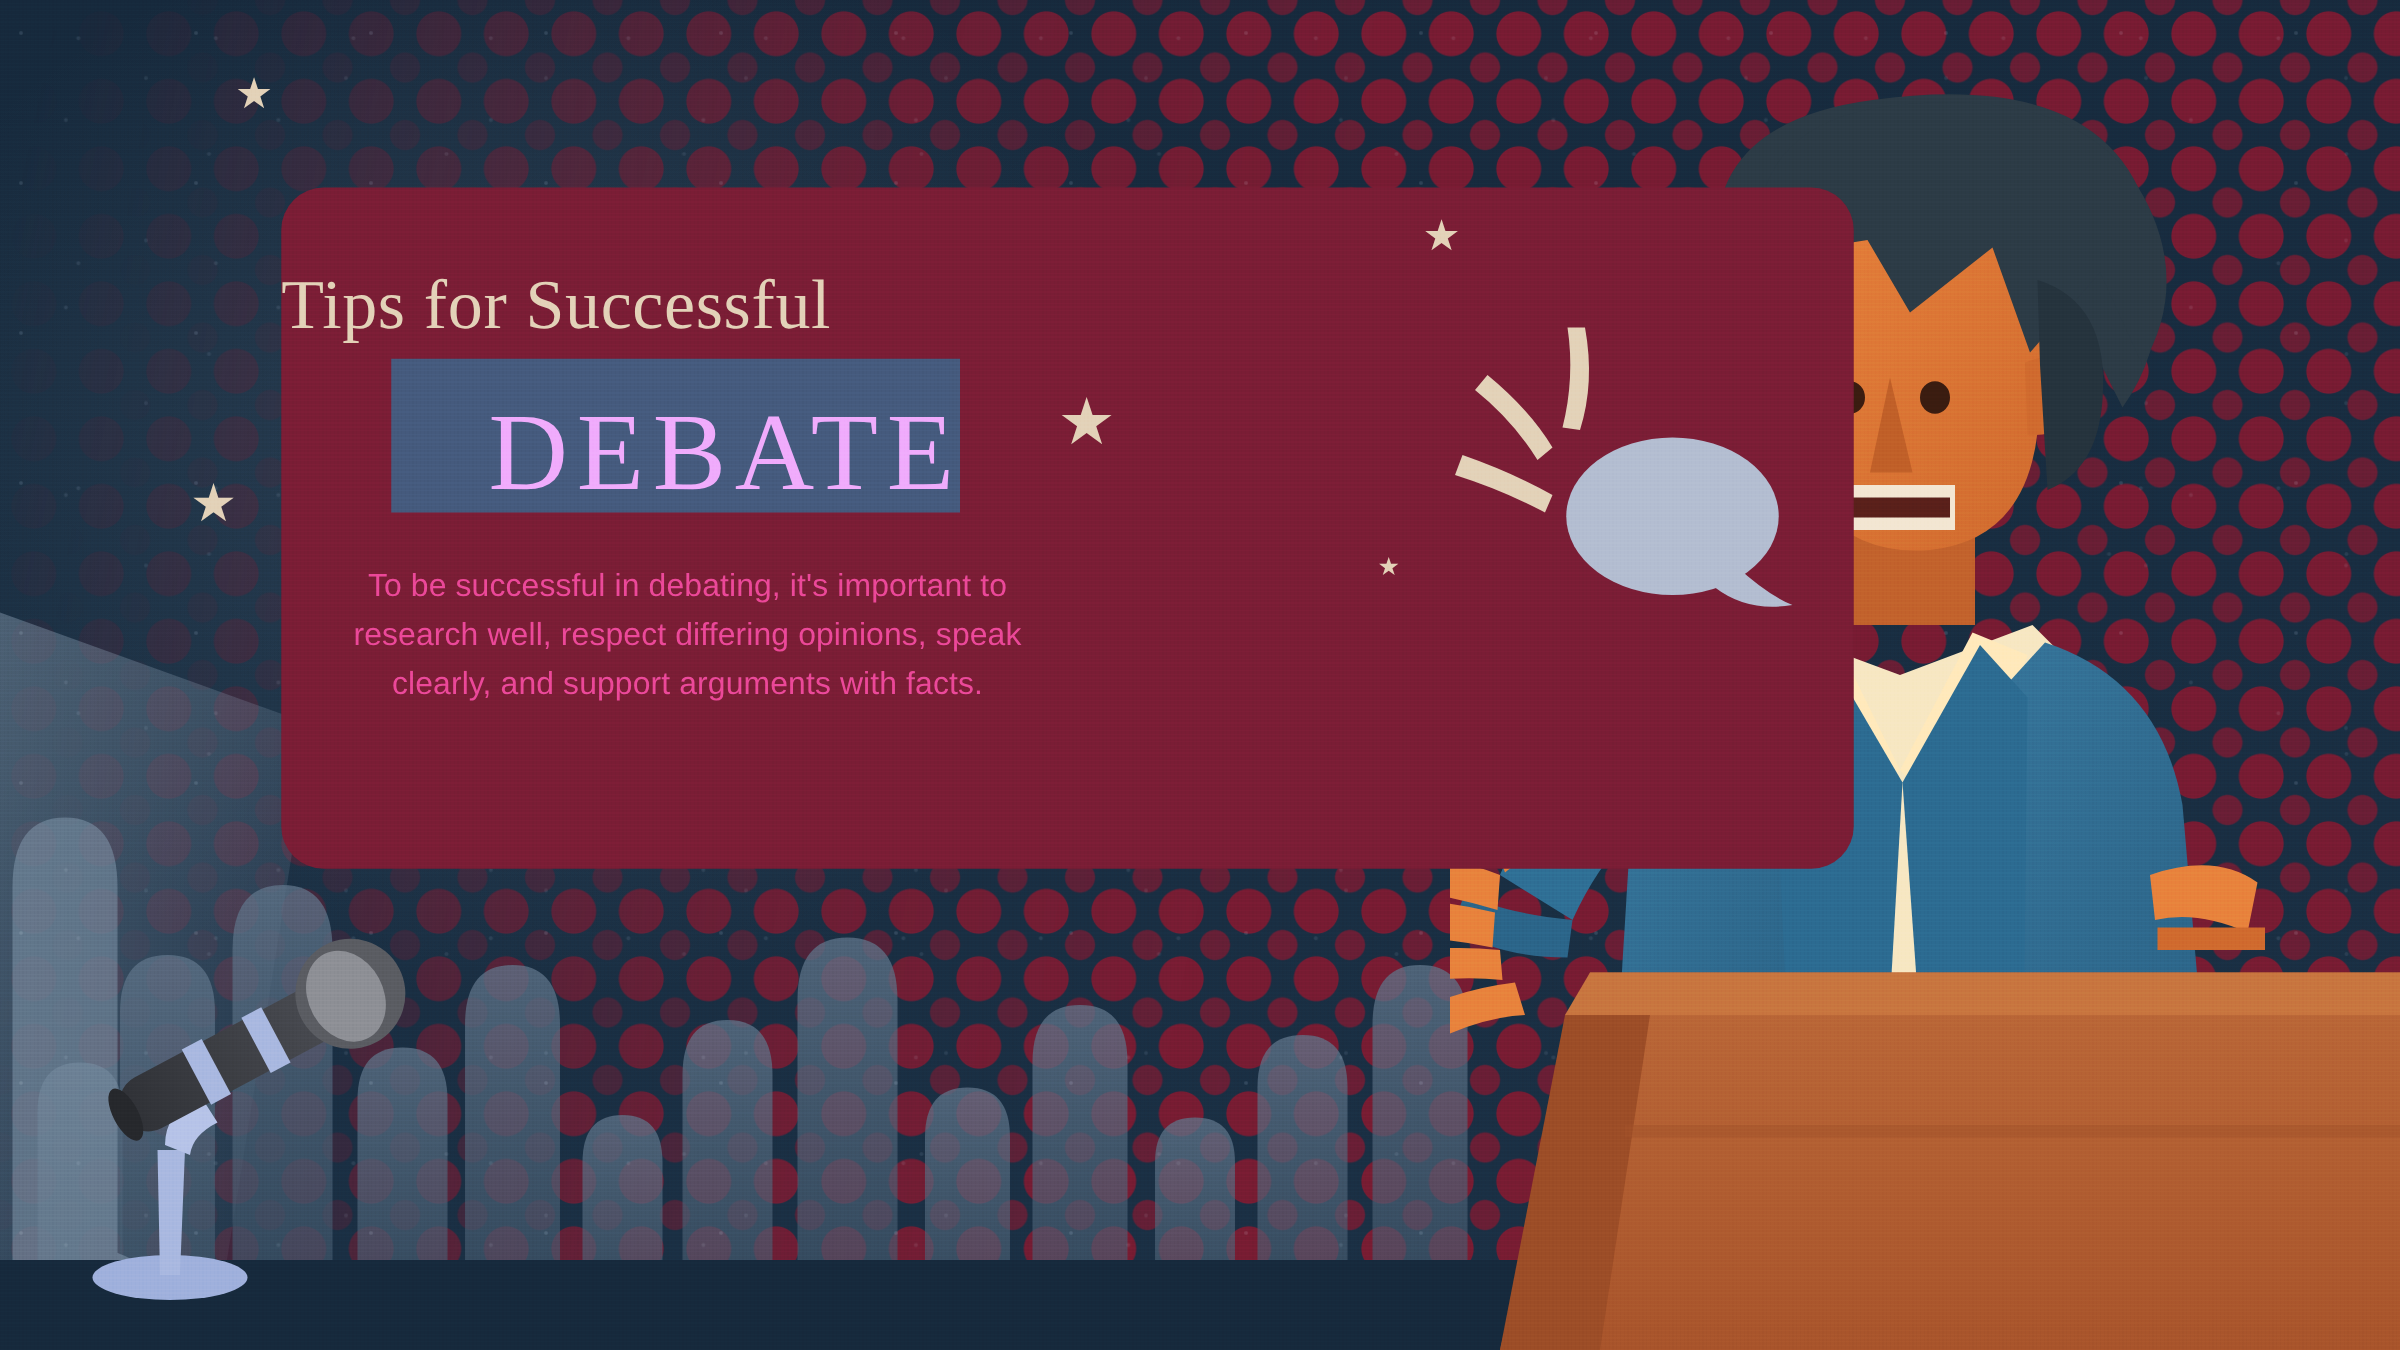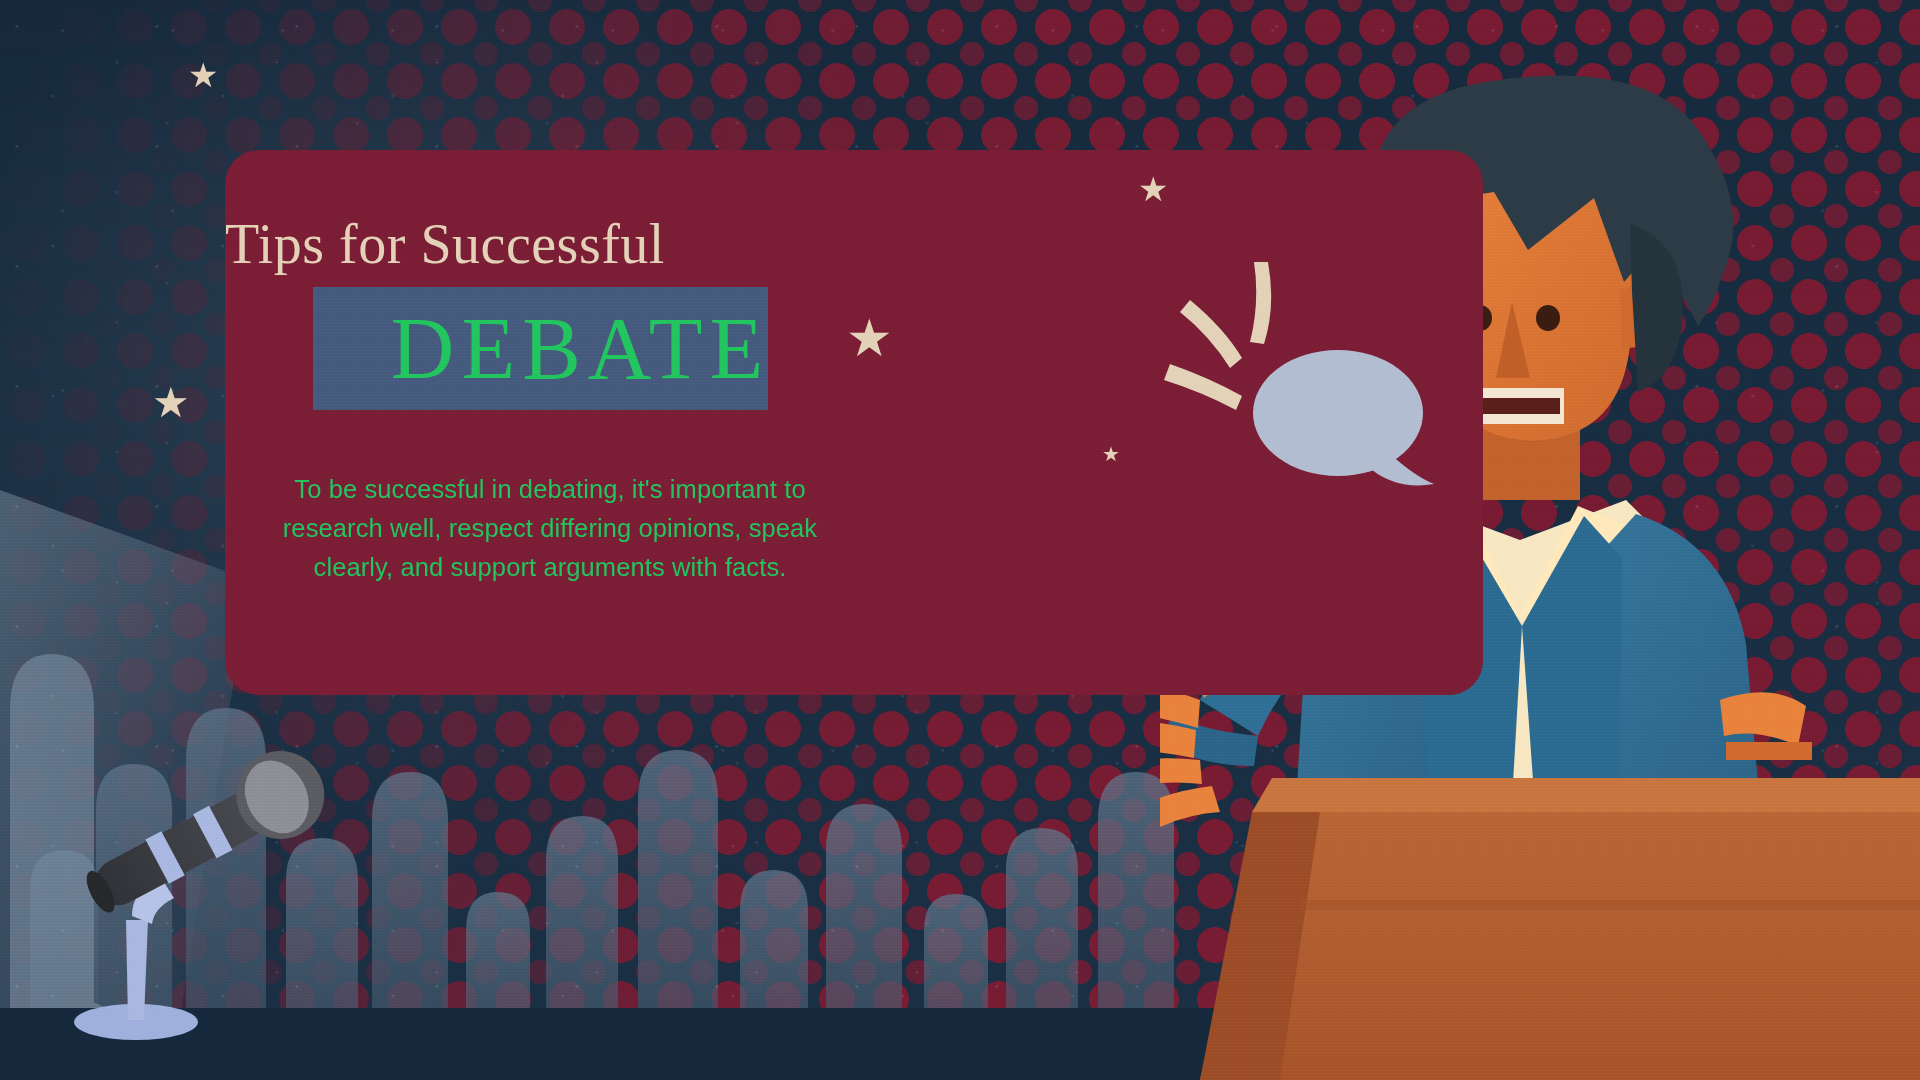--- a/index.html
+++ b/index.html
@@ -69,31 +69,31 @@
     font-family:"Liberation Serif", serif;
     font-size:56px; line-height:1.05; color:#e3d2b8;
     letter-spacing:.5px;
   }
 
   .kw-box{
     position:absolute; left:313px; top:287px; width:455px; height:123px;
     background:#455a7d;
   }
   .kw-text{
-    position:absolute; left:313px; top:287px; width:535px; height:123px;
+    position:absolute; left:313px; top:301px; width:535px; height:123px;
     display:flex; align-items:center; justify-content:center;
     font-family:"Liberation Serif", serif;
-    font-size:88px; letter-spacing:7px; color:#22c55e;
+    font-size:88px; letter-spacing:7px; color:#f0abfc;
     line-height:1;
   }
 
   .body-copy{
     position:absolute; left:250px; top:450px; width:600px;
-    text-align:center; color:#22c55e;
-    font-size:25.5px; line-height:1.52; letter-spacing:.1px;margin-top:20px;
+    text-align:center; color:#ec4899;
+    font-size:25.5px; line-height:1.52; letter-spacing:.1px;
   }
 
   
   .star{ position:absolute; color:#e3d2b8; line-height:1; }
 
   
   .figure{ position:absolute; right:0; top:0; width:760px; height:1080px; }
   .mic{ position:absolute; left:20px; bottom:30px; width:370px; height:330px; }
 
   .noise{

